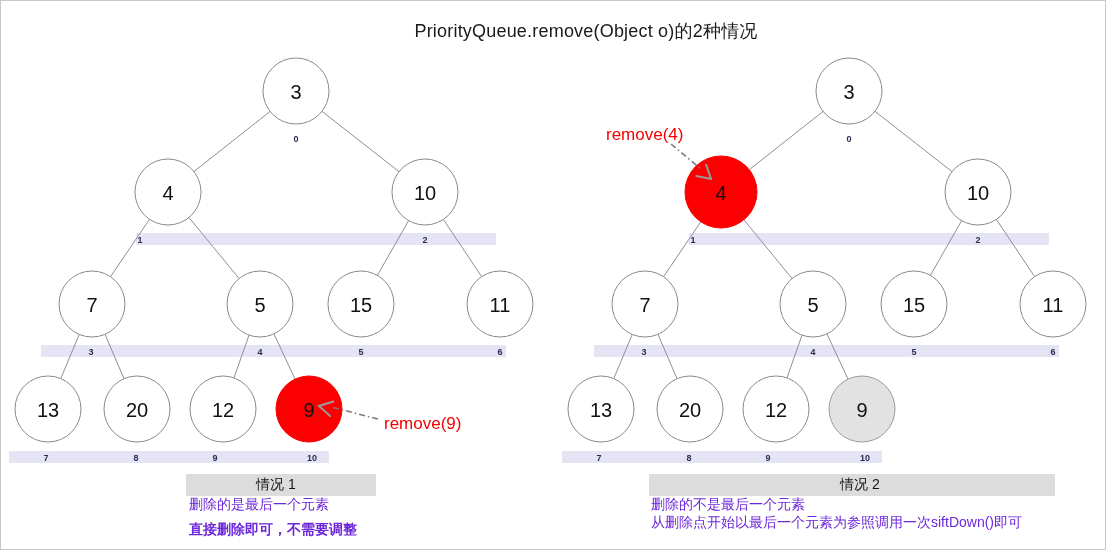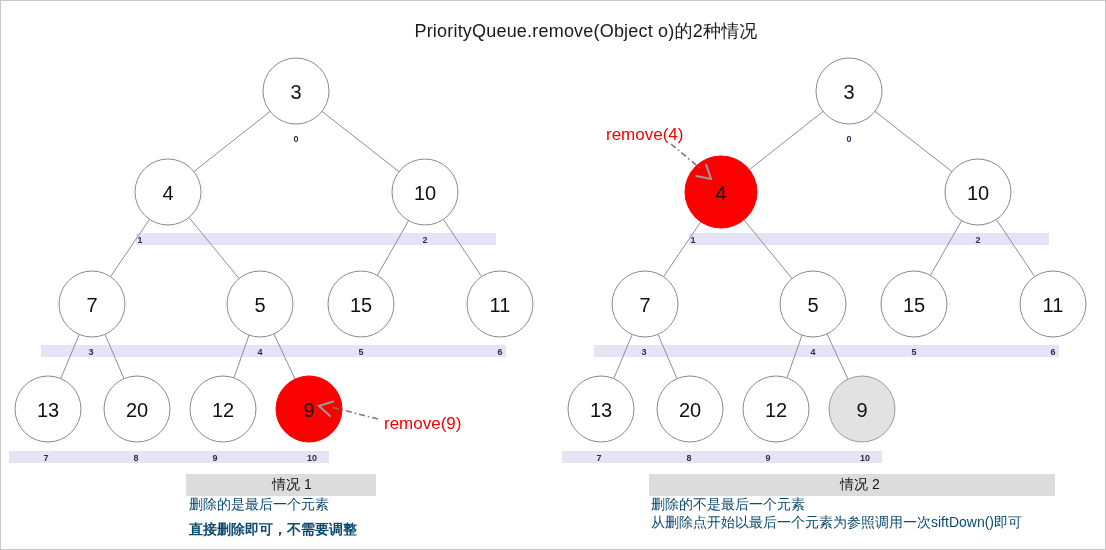--- a/index.html
+++ b/index.html
@@ -92,21 +92,21 @@
   }
   .caption-box {
     position: absolute;
     background: #dcdcdc;
     box-sizing: border-box;
   }
   .caption-text {
     position: absolute;
     font-family: "Liberation Sans", "DejaVu Sans", sans-serif;
     font-size: 14px;
-    color: #0c4a6e;
+    color: #6d28d9;
     white-space: nowrap;
     line-height: 18px;
   }
   .caption-title {
     position: absolute;
     font-family: "Liberation Sans", "DejaVu Sans", sans-serif;
     font-size: 14px;
     color: #161616;
     white-space: nowrap;
   }
@@ -217,21 +217,21 @@
         <text x="688" y="457" class="idx-label">8</text>
         <text x="767" y="457" class="idx-label">9</text>
         <text x="864" y="457" class="idx-label">10</text>
         <line x1="670" y1="143" x2="700" y2="168" class="callout-line"></line>
         <path d="M 695.3 175.1 L 710 178 L 705.2 163.8" class="callout-arrow"></path>
         <text x="605" y="133" class="callout-text">remove(4)</text>
       </g>
   </svg>
 
   <div class="caption-box" id="left-caption-box" style="left: 185px; top: 473px; width: 190px; height: 22px;"></div>
-  <div class="caption-title" id="left-caption-title" style="left: 271px; top: 475px;">情况 1</div>
+  <div class="caption-title" id="left-caption-title" style="left: 255px; top: 475px;">情况 1</div>
   <div id="left-caption-lines">
       <div class="caption-text" style="left: 188px; top: 494px;">删除的是最后一个元素</div>
       <div class="caption-text" style="left: 188px; top: 519px; font-weight: bold;">直接删除即可，不需要调整</div>
     </div>
 
   <div class="caption-box" id="right-caption-box" style="left: 648px; top: 473px; width: 406px; height: 22px;"></div>
   <div class="caption-title" id="right-caption-title" style="left: 839px; top: 475px; text-align: right;">情况 2</div>
   <div id="right-caption-lines">
       <div class="caption-text" style="left: 650px; top: 494px;">删除的不是最后一个元素</div>
       <div class="caption-text" style="left: 650px; top: 512px; text-align: right;">从删除点开始以最后一个元素为参照调用一次siftDown()即可</div>

